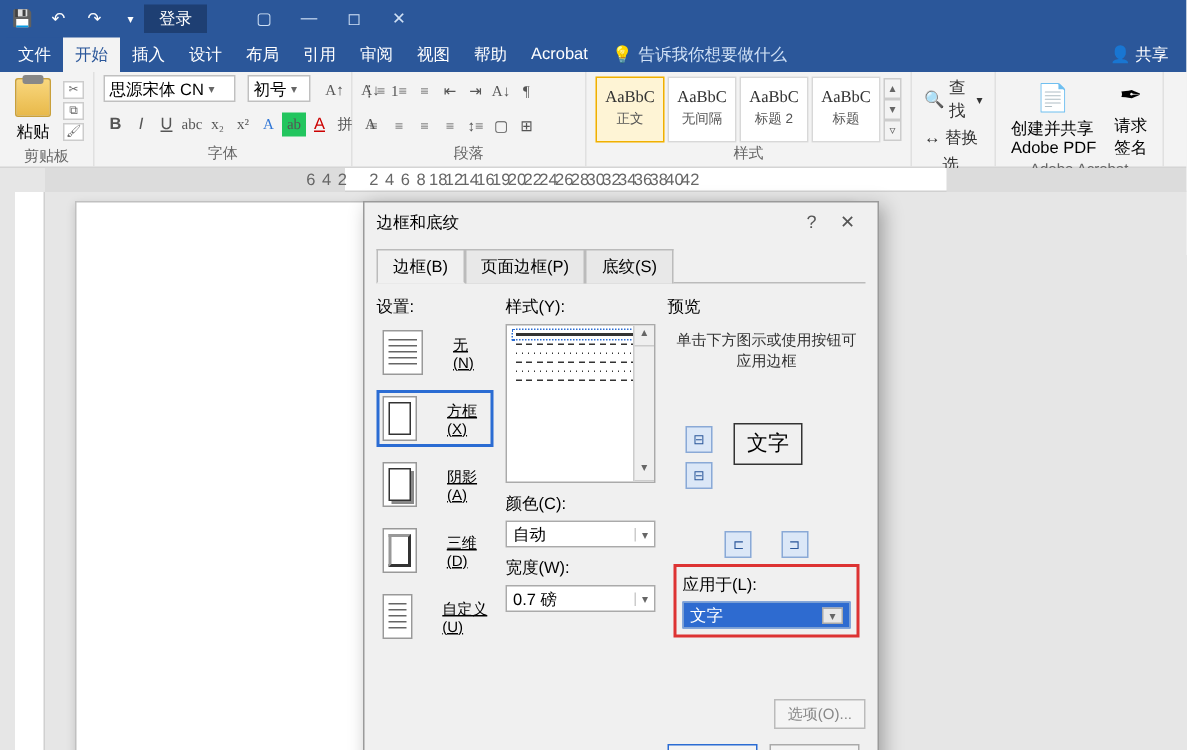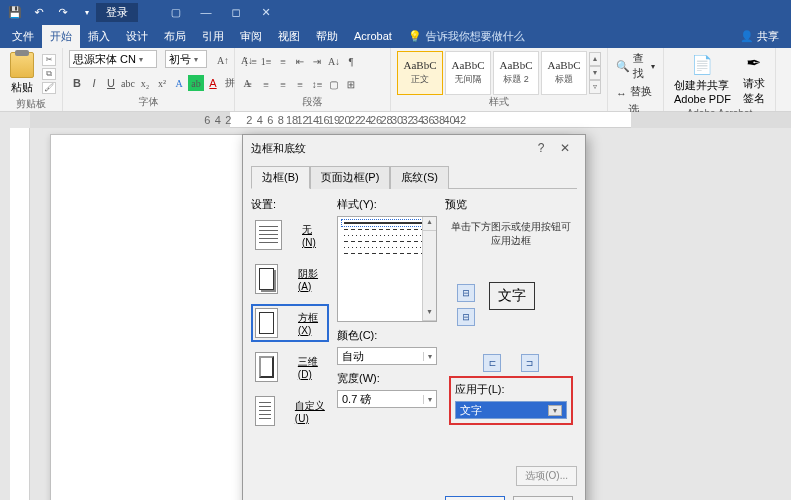--- a/index.html
+++ b/index.html
@@ -320,27 +320,27 @@
     <div class="dtab">底纹(S)</div>
   </div>
   <div class="dlg-body">
 
     <div class="col-settings">
       <span class="lbl">设置:</span>
       <div class="setting-item">
           <div class="setting-icon lines"></div>
           <span class="setting-txt">无(N)</span>
         </div>
+      <div class="setting-item sel">
+          <div class="setting-icon box"></div>
+          <span class="setting-txt">方框(X)</span>
+        </div>
       <div class="setting-item">
           <div class="setting-icon shadow"></div>
           <span class="setting-txt">阴影(A)</span>
-        </div>
-      <div class="setting-item sel">
-          <div class="setting-icon box"></div>
-          <span class="setting-txt">方框(X)</span>
         </div>
       <div class="setting-item">
           <div class="setting-icon three-d"></div>
           <span class="setting-txt">三维(D)</span>
         </div>
       <div class="setting-item">
           <div class="setting-icon custom"></div>
           <span class="setting-txt">自定义(U)</span>
         </div>
     </div>

